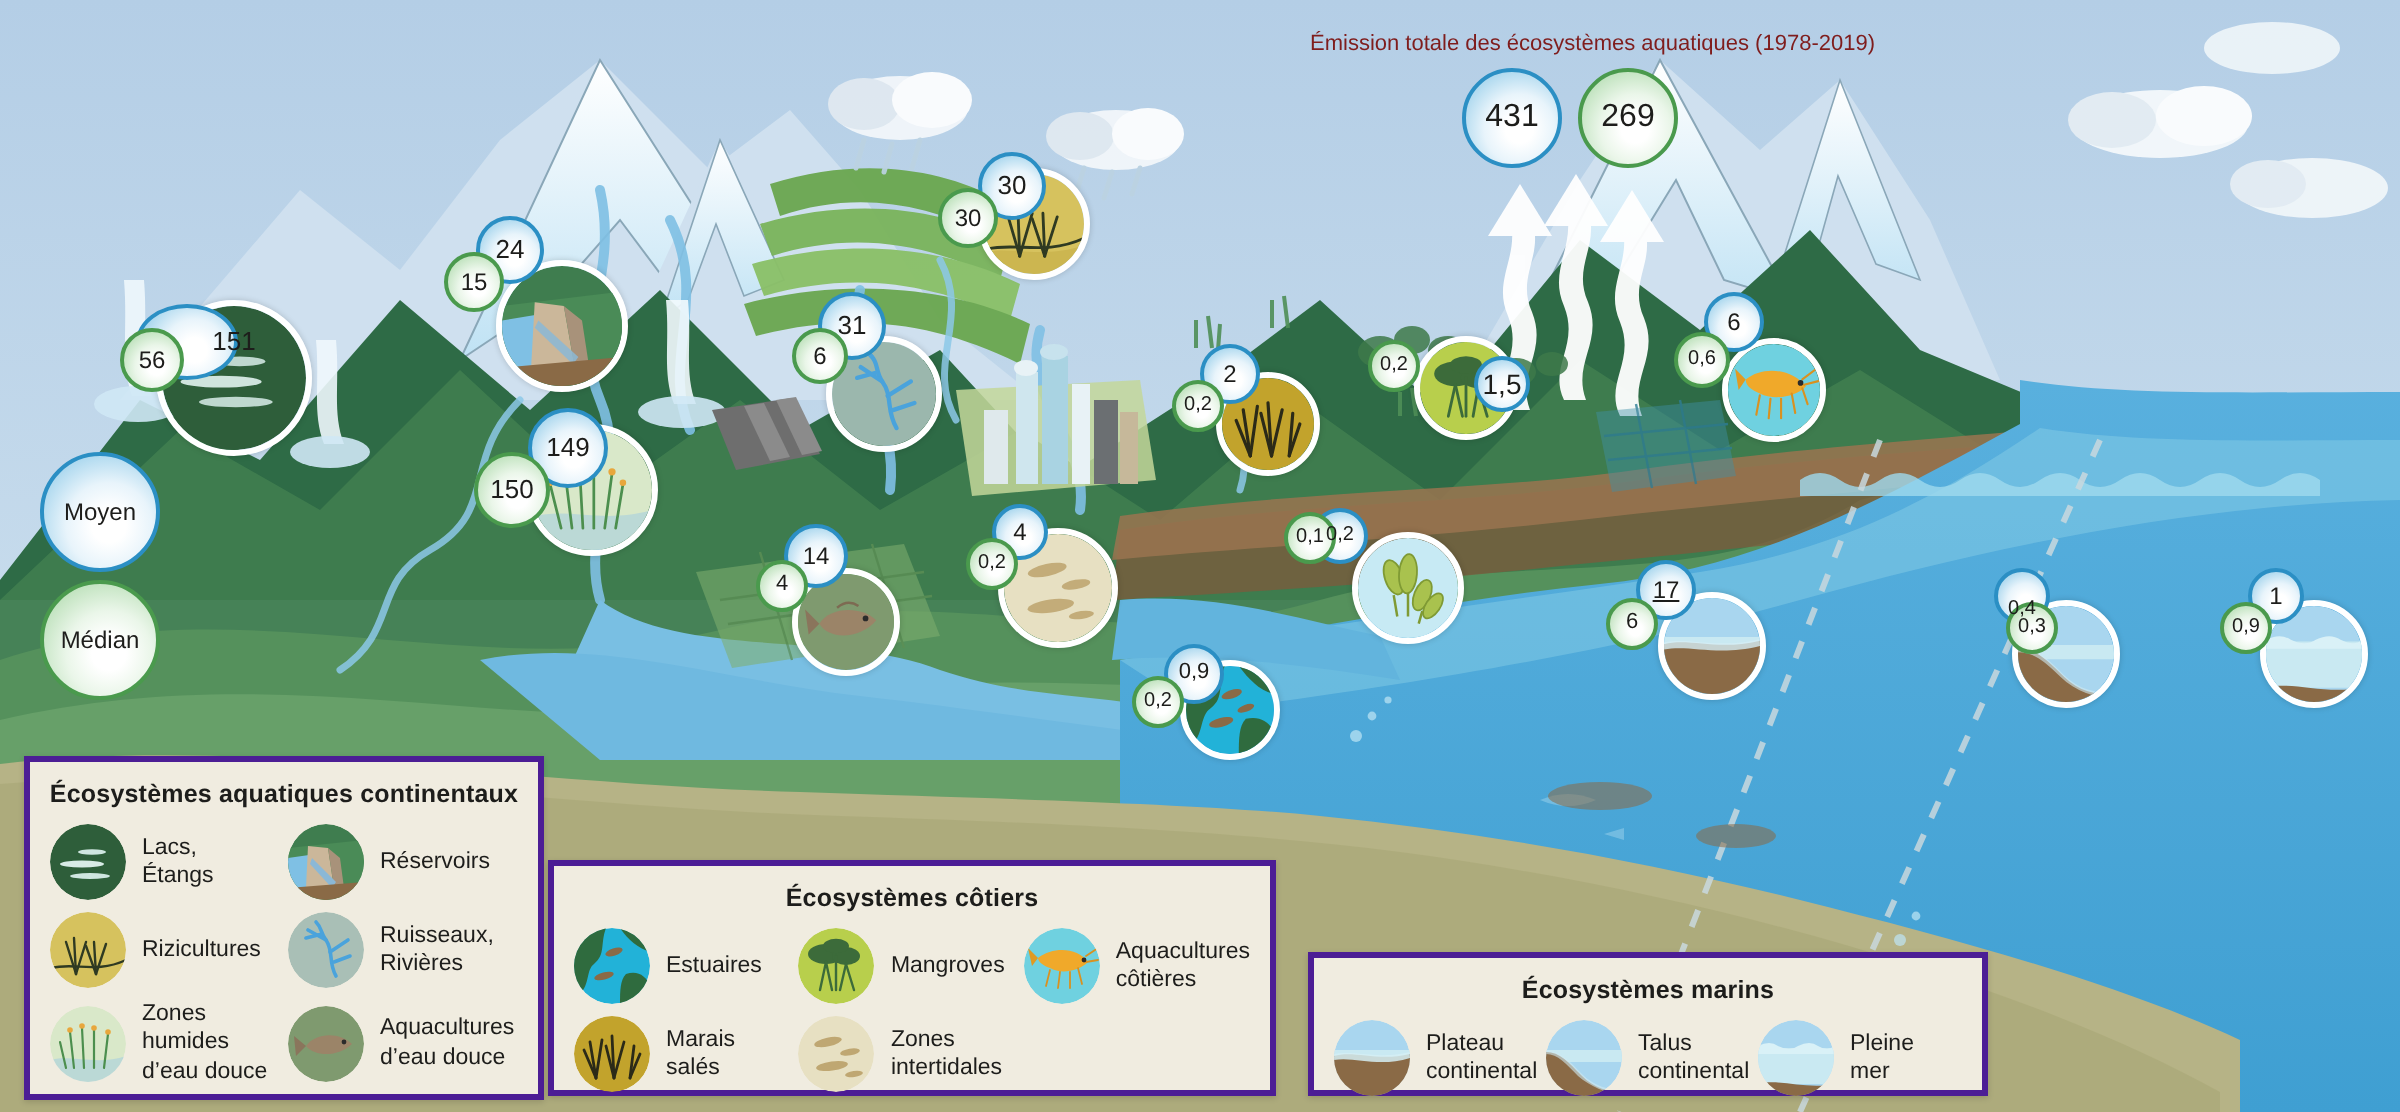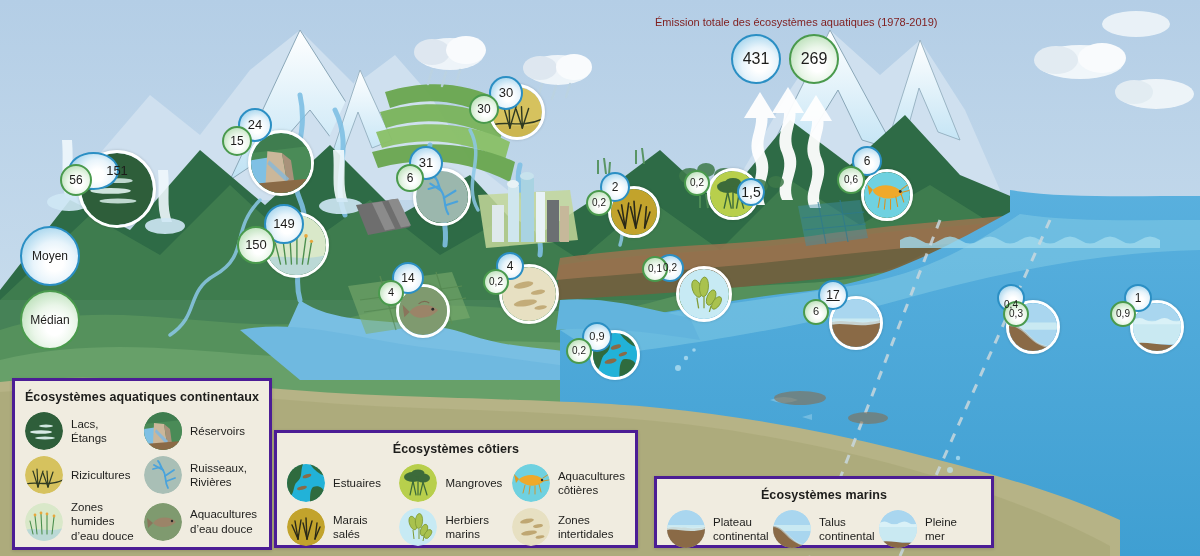--- a/index.html
+++ b/index.html
@@ -746,40 +746,20 @@
                 <path d="M20 31 L25 13"></path>
                 <path d="M20 31 L16 15"></path>
               <path d="M28 31 L30 15"></path>
                 <path d="M28 31 L33 19"></path>
               </g>
             </svg>
         </div>
         <div class="legtxt"><span>Marais salés</span></div>
       </div>
 
-      <div class="legrow">
-        <div class="legicon">
-          <svg viewBox="0 0 38 38" width="38" height="38">
-              <circle cx="19" cy="19" r="19" fill="#c7eaf4"></circle>
-            <g fill="#a9c24e" stroke="#7f9a34" stroke-width=".8">
-              <ellipse cx="14" cy="15" rx="3.6" ry="7" transform="rotate(-18 14 15)"></ellipse>
-              <ellipse cx="20" cy="13" rx="3.6" ry="7.5" transform="rotate(4 20 13)"></ellipse>
-              <ellipse cx="25" cy="22" rx="3.2" ry="6" transform="rotate(22 25 22)"></ellipse>
-              <ellipse cx="29" cy="26" rx="2.8" ry="5" transform="rotate(34 29 26)"></ellipse>
-              </g>
-            <g stroke="#7f9a34" stroke-width="1" fill="none">
-              <path d="M14 22 L15 31"></path>
-                <path d="M20 21 L20 31"></path>
-                <path d="M25 28 L24 33"></path>
-              </g>
-            </svg>
-        </div>
-        <div class="legtxt"><span>Herbiers</span><br>
-          <span>marins</span></div>
-      </div>
 
       <div class="legrow">
         <div class="legicon">
           <svg viewBox="0 0 38 38" width="38" height="38">
               <circle cx="19" cy="19" r="19" fill="#e7e0c2"></circle>
             <g fill="#bfa772">
                 <ellipse cx="15" cy="13" rx="7" ry="2.2" transform="rotate(-12 15 13)"></ellipse>
               <ellipse cx="26" cy="18" rx="5" ry="1.7" transform="rotate(-10 26 18)"></ellipse>
               <ellipse cx="17" cy="25" rx="8" ry="2.3" transform="rotate(-8 17 25)"></ellipse>
               <ellipse cx="28" cy="29" rx="4.5" ry="1.5" transform="rotate(-8 28 29)"></ellipse>

